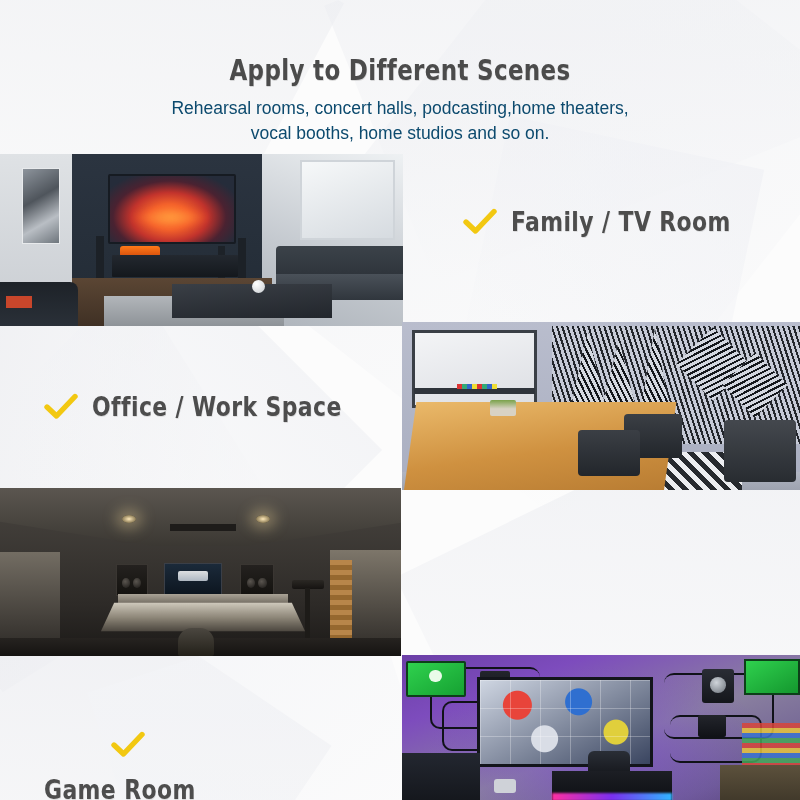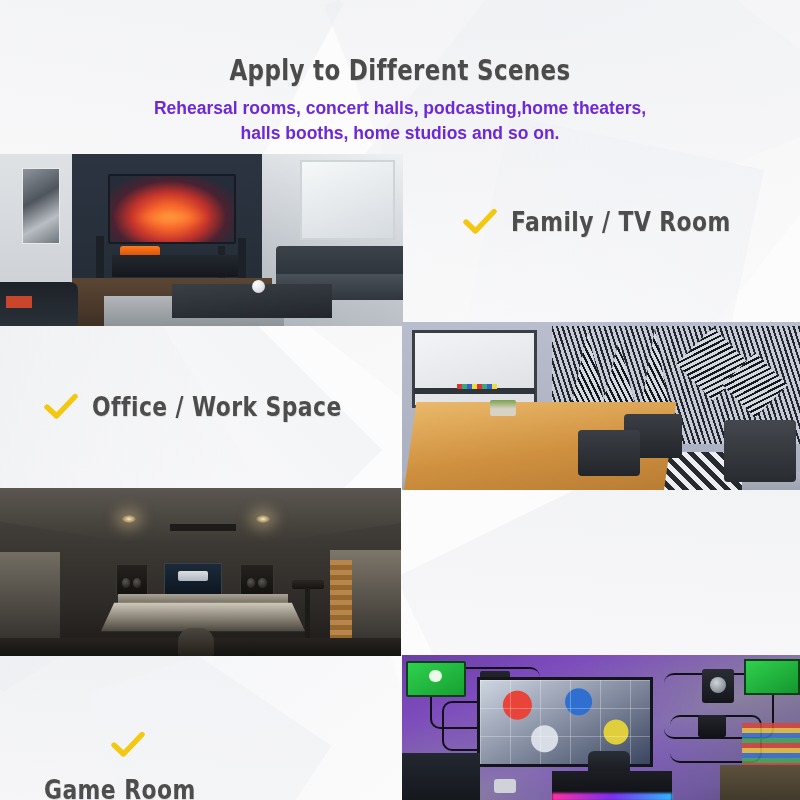--- a/index.html
+++ b/index.html
@@ -64,22 +64,22 @@
     font-size: 29px;
     letter-spacing: 0.4px;
     color: #4b4b4b;
     transform: scaleX(0.88);
     text-shadow: 0.5px 0.5px 0 rgba(120,120,120,0.25);
   }
   .subtitle {
     margin-top: 9px;
     font-size: 17.5px;
     line-height: 25px;
-    color: #6d28d9;
-    font-weight: bold;
+    color: #0c4a6e;
+    font-weight: normal;
   }
   .subtitle .sline { display: block; }
 
   
   .photo {
     position: absolute;
     overflow: hidden;
     background: #1b1f24;
   }
   .photo .scene { position: absolute; inset: 0; }
@@ -308,21 +308,21 @@
   <div class="facet f8"></div>
   <div class="facet f9"></div>
 </div>
 
 <div class="page">
 
   <div class="header">
     <div class="title">Apply to Different Scenes</div>
     <div class="subtitle">
       <span class="sline">Rehearsal rooms, concert halls, podcasting,home theaters,</span>
-      <span class="sline">halls booths, home studios and so on.</span>
+      <span class="sline">vocal booths, home studios and so on.</span>
     </div>
   </div>
 
   <div class="photo" id="photo-family">
     <div class="scene">
       <div class="blk tv-left-wall"></div>
       <div class="blk tv-wall"></div>
       <div class="blk tv-right"></div>
       <div class="blk tv-win"></div>
       <div class="blk tv-art"></div>

